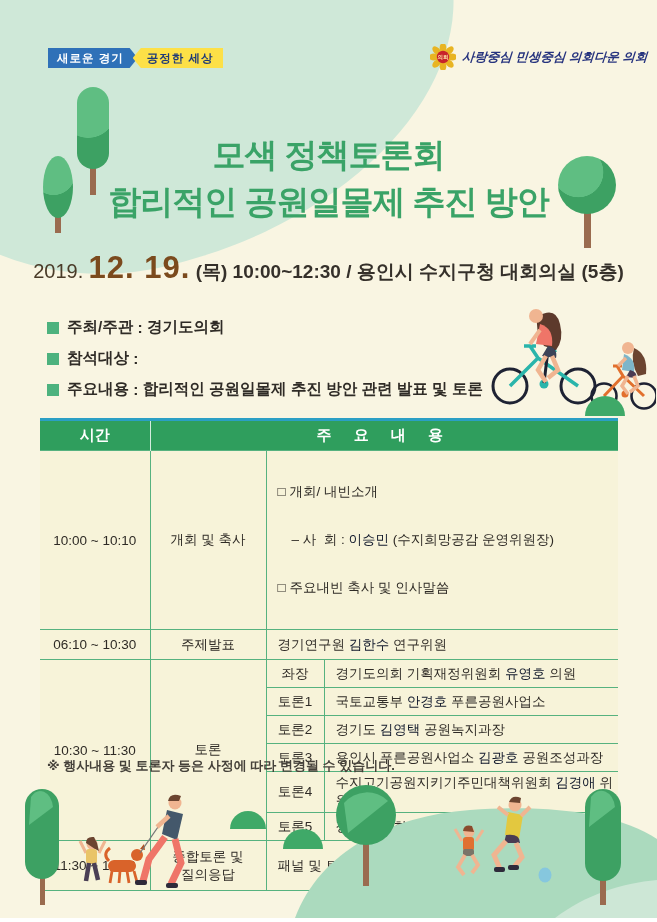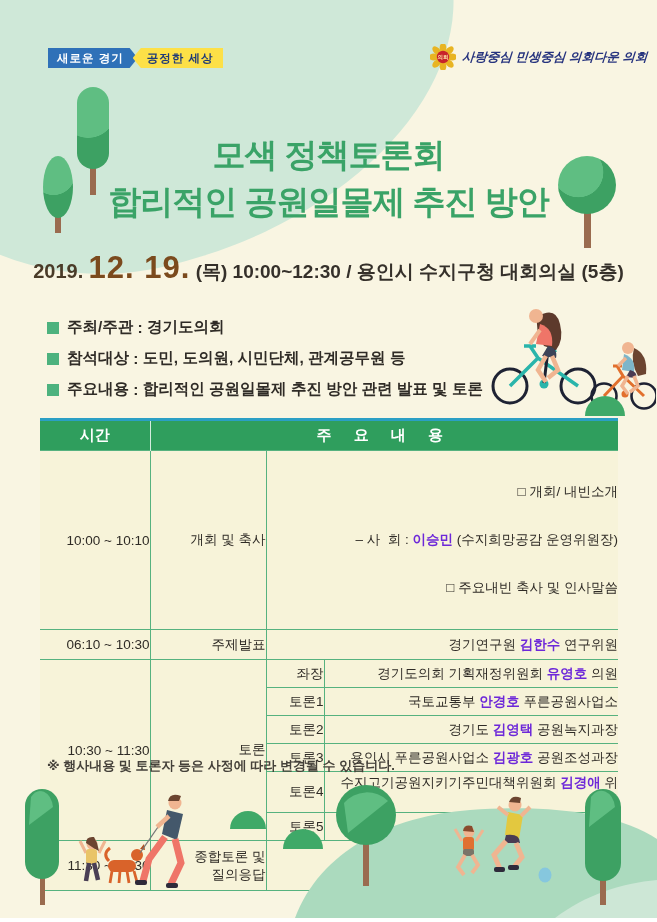--- a/index.html
+++ b/index.html
@@ -30,21 +30,21 @@
   .crown.oval{border-radius:50%;}
   .crown.round{border-radius:50%;}
 
   
   .title{position:absolute;left:0;top:132px;width:100%;text-align:center;color:#3aa367;
          font-size:33px;font-weight:800;line-height:1.42;letter-spacing:-1px;}
 
   
   .dateline{position:absolute;left:0;top:250px;width:100%;text-align:center;color:#35302a;
             font-size:19px;font-weight:600;white-space:nowrap;}
-  .dateline .year{font-size:20px;font-weight:700;color:#4a3b28;}
+  .dateline .year{font-size:20px;font-weight:400;color:#4a3b28;}
   .dateline .bigdate{font-size:31px;font-weight:800;color:#7b4a1d;letter-spacing:1px;}
 
   
   .info{position:absolute;left:47px;top:317px;font-size:15.5px;font-weight:700;color:#2f2b26;}
   .info-row{display:flex;align-items:center;margin-bottom:10px;white-space:nowrap;}
   .sq{width:12px;height:12px;background:#4db27e;margin-right:8px;flex:0 0 auto;}
 
   
   .bikes{position:absolute;left:478px;top:286px;}
   .bush-small{position:absolute;left:585px;top:396px;width:40px;height:20px;background:#3fa968;
@@ -53,26 +53,26 @@
   
   .sched{position:absolute;left:40px;top:418px;width:578px;border-collapse:collapse;table-layout:fixed;
          background:#f7f3d9;font-size:13.5px;color:#2f2b26;border-top:3px solid #2b9fc4;
          border-bottom:1px solid #56b27f;}
   .sched col.c-time{width:110px;} .sched col.c-cat{width:116px;}
   .sched col.c-sub{width:58px;}  .sched col.c-main{width:294px;}
   .sched th{background:#2f9e5d;color:#ffffff;font-size:15px;font-weight:700;height:27px;
             border-left:1px solid rgba(255,255,255,.8);}
   .sched th:first-child{border-left:none;}
   .sched th.wide{letter-spacing:9px;}
-  .sched td{border:1px solid #56b27f;padding:2px 0;text-align:right;}
+  .sched td{border:1px solid #56b27f;padding:2px 0;}
   .sched td:first-child{border-left:none;}
   .sched td.lastcol{border-right:none;}
   .t-center{text-align:center;vertical-align:middle;}
   .t-content{padding-left:11px !important;vertical-align:middle;white-space:pre-wrap;}
-  .name{font-weight:700;color:#6d28d9;}
+  .name{font-weight:400;color:#0f172a;}
   .indent{padding-left:14px;}
 
   
   .footnote{position:absolute;left:47px;top:757px;font-size:13px;font-weight:600;color:#45413a;}
 
   
   .park{position:absolute;left:0;bottom:0;width:657px;height:135px;}
 </style>
 </head>
 <body>
@@ -126,21 +126,20 @@
     <div class="info-row">
       <span class="sq"></span>
       <span>주최/주관</span>
         <span style="white-space:pre;"> : </span>
         <span>경기도의회</span>
     </div>
     <div class="info-row">
       <span class="sq"></span>
       <span>참석대상</span>
         <span style="white-space:pre;"> : </span>
-        <span>도민, 도의원, 시민단체, 관계공무원 등</span>
     </div>
     <div class="info-row">
       <span class="sq"></span>
       <span>주요내용</span>
         <span style="white-space:pre;"> : </span>
         <span>합리적인 공원일몰제 추진 방안 관련 발표 및 토론</span>
     </div>
   </div>
 
   <svg class="bikes" width="178" height="128" viewBox="0 0 178 128">

